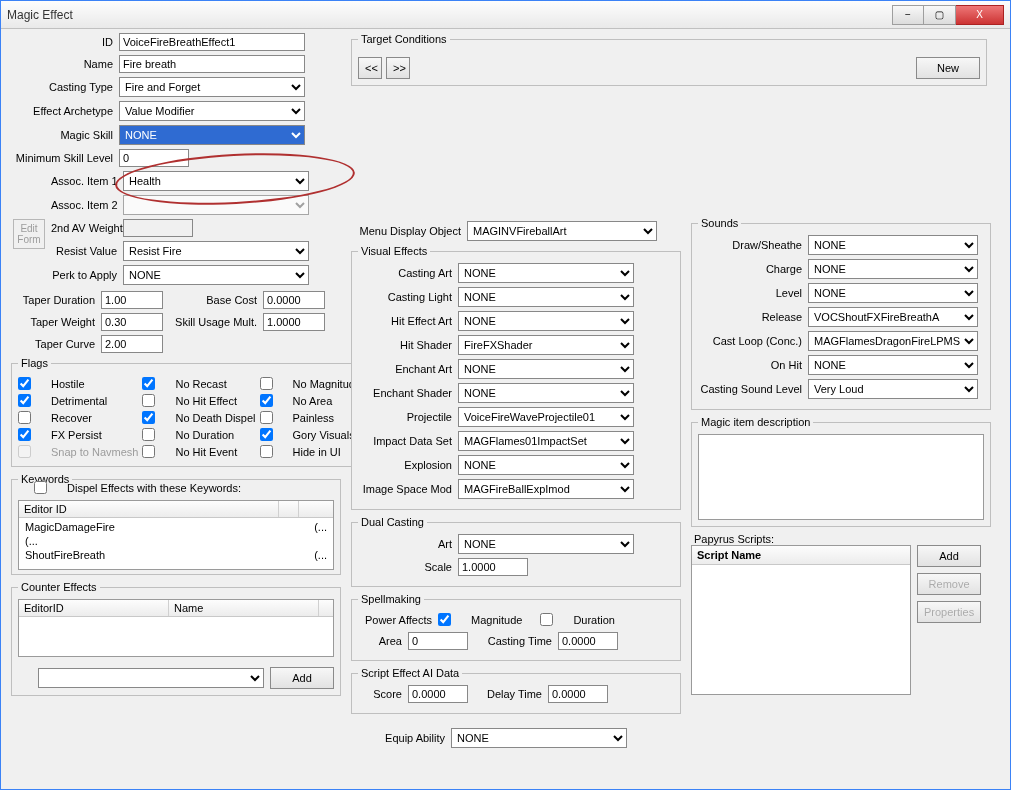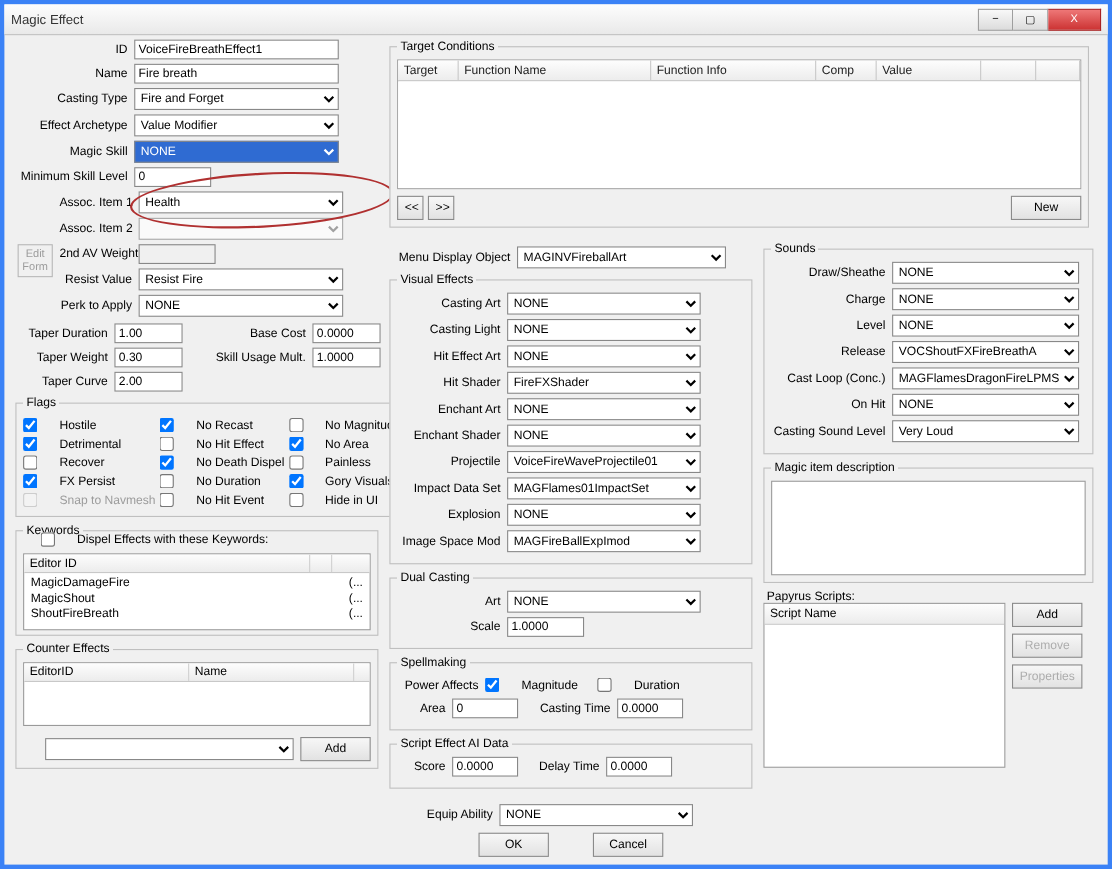--- a/index.html
+++ b/index.html
@@ -10,21 +10,21 @@
     background: #d8cfc0;
     width: 1011px;
     height: 790px;
     overflow: hidden;
   }
   .window {
     position: absolute;
     left: 0; top: 0;
     width: 1011px; height: 790px;
     background: #f0f0f0;
-    border: 4px solid #3b82f6;
+    border: 1px solid #3b82f6;
     box-shadow: 0 0 8px rgba(0,0,0,.3);
   }
   .titlebar {
     height: 28px;
     background: linear-gradient(#fdfdfd, #e9e9e9);
     border-bottom: 1px solid #c0c0c0;
     display: flex; align-items: center;
     padding: 0 6px;
   }
   .titlebar .title { flex: 1; font-size: 12px; color: #333; }
@@ -109,21 +109,21 @@
   }
   .highlight-ring {
     position:absolute;
     border:2px solid #b03030;
     border-radius:50%/50%;
     transform:rotate(-3deg);
     pointer-events:none;
   }
 
   
-  .numcols { display:flex; gap:28px; }
+  .numcols { display:flex; gap:10px; }
   .numcols .numcol { display:flex; flex-direction:column; }
   .numcols .numrow { display:flex; align-items:center; margin-bottom:4px; }
   .numcols .numrow .lbl { width:90px; }
 
   
   .editform {
     position:absolute; left:12px; top:190px;
     width:32px; height:30px;
     border:1px solid #b7b7b7; background:#f0f0f0;
     display:flex; flex-direction:column; align-items:center; justify-content:center;
@@ -169,20 +169,21 @@
     overflow-y:scroll;
   }
 
   .scripts-list {
     width:220px; height:150px; background:#fff; border:1px solid #9a9a9a;
     overflow:hidden;
   }
   .scripts-list .hdr {
     background:linear-gradient(#fdfdfd,#ececec); border-bottom:1px solid #c8c8c8;
     padding:3px 5px;
+    font-weight:bold;
   }
   .hscroll {
     width:220px; height:16px; overflow-x:scroll; overflow-y:hidden; margin-top:2px;
   }
   .hscroll-inner { width:400px; height:1px; }
 
   .col-disabled { color:#9c9c9c; }
 </style>
 </head>
 <body>
@@ -358,21 +359,20 @@
           <div class="lh">
               <div style="width:260px">Editor ID</div>
               <div style="width:20px"></div>
             </div>
           <div class="lb" id="kw-body">
               <div style="display: flex;">
                 <span style="flex: 1 1 0%;">MagicDamageFire</span>
                 <span>(...</span>
               </div>
               <div style="display: flex;">
-                <span style="flex: 1 1 0%;">MagicShout</span>
                 <span>(...</span>
               </div>
               <div style="display: flex;">
                 <span style="flex: 1 1 0%;">ShoutFireBreath</span>
                 <span>(...</span>
               </div>
             </div>
         </div>
       </fieldset>
 
@@ -395,32 +395,20 @@
     <div class="editform">
       <span>Edit</span>
       <span>Form</span>
     </div>
 
     <div class="highlight-ring" style="left:114px; top:125px; width:240px; height:50px;"></div>
 
     <div class="tc-block">
       <fieldset class="grp">
         <legend>Target Conditions</legend>
-        <div class="grid">
-          <div class="grid-head">
-            <div class="gh" style="width:55px">Target</div>
-            <div class="gh" style="width:175px">Function Name</div>
-            <div class="gh" style="width:150px">Function Info</div>
-            <div class="gh" style="width:55px">Comp</div>
-            <div class="gh" style="width:95px">Value</div>
-            <div class="gh" style="width:50px"></div>
-            <div class="gh" style="flex:1"></div>
-          </div>
-          <div class="grid-body"></div>
-        </div>
         <div style="display:flex; justify-content:space-between; margin-top:6px">
           <div style="display:flex; gap:4px">
             <button class="btn sq">&lt;&lt;</button>
             <button class="btn sq">&gt;&gt;</button>
           </div>
           <button class="btn">New</button>
         </div>
       </fieldset>
     </div>
 
@@ -516,24 +504,20 @@
           <span class="lbl" style="width:80px">Delay Time</span>
           <input class="txt" style="width: 60px;" value="0.0000">
         </div>
       </fieldset>
 
       <div class="row" style="margin-top:14px">
         <span class="lbl" style="width:100px">Equip Ability</span>
         <select class="sel" style="width:176px"><option>NONE</option></select>
       </div>
 
-      <div class="okcancel">
-        <button class="btn">OK</button>
-        <button class="btn">Cancel</button>
-      </div>
     </div>
 
     <div class="right-col">
       <fieldset class="grp">
         <legend>Sounds</legend>
         <div class="row">
             <span class="lbl">Draw/Sheathe</span>
           <select class="sel"><option>NONE</option></select>
           </div>
         <div class="row">

